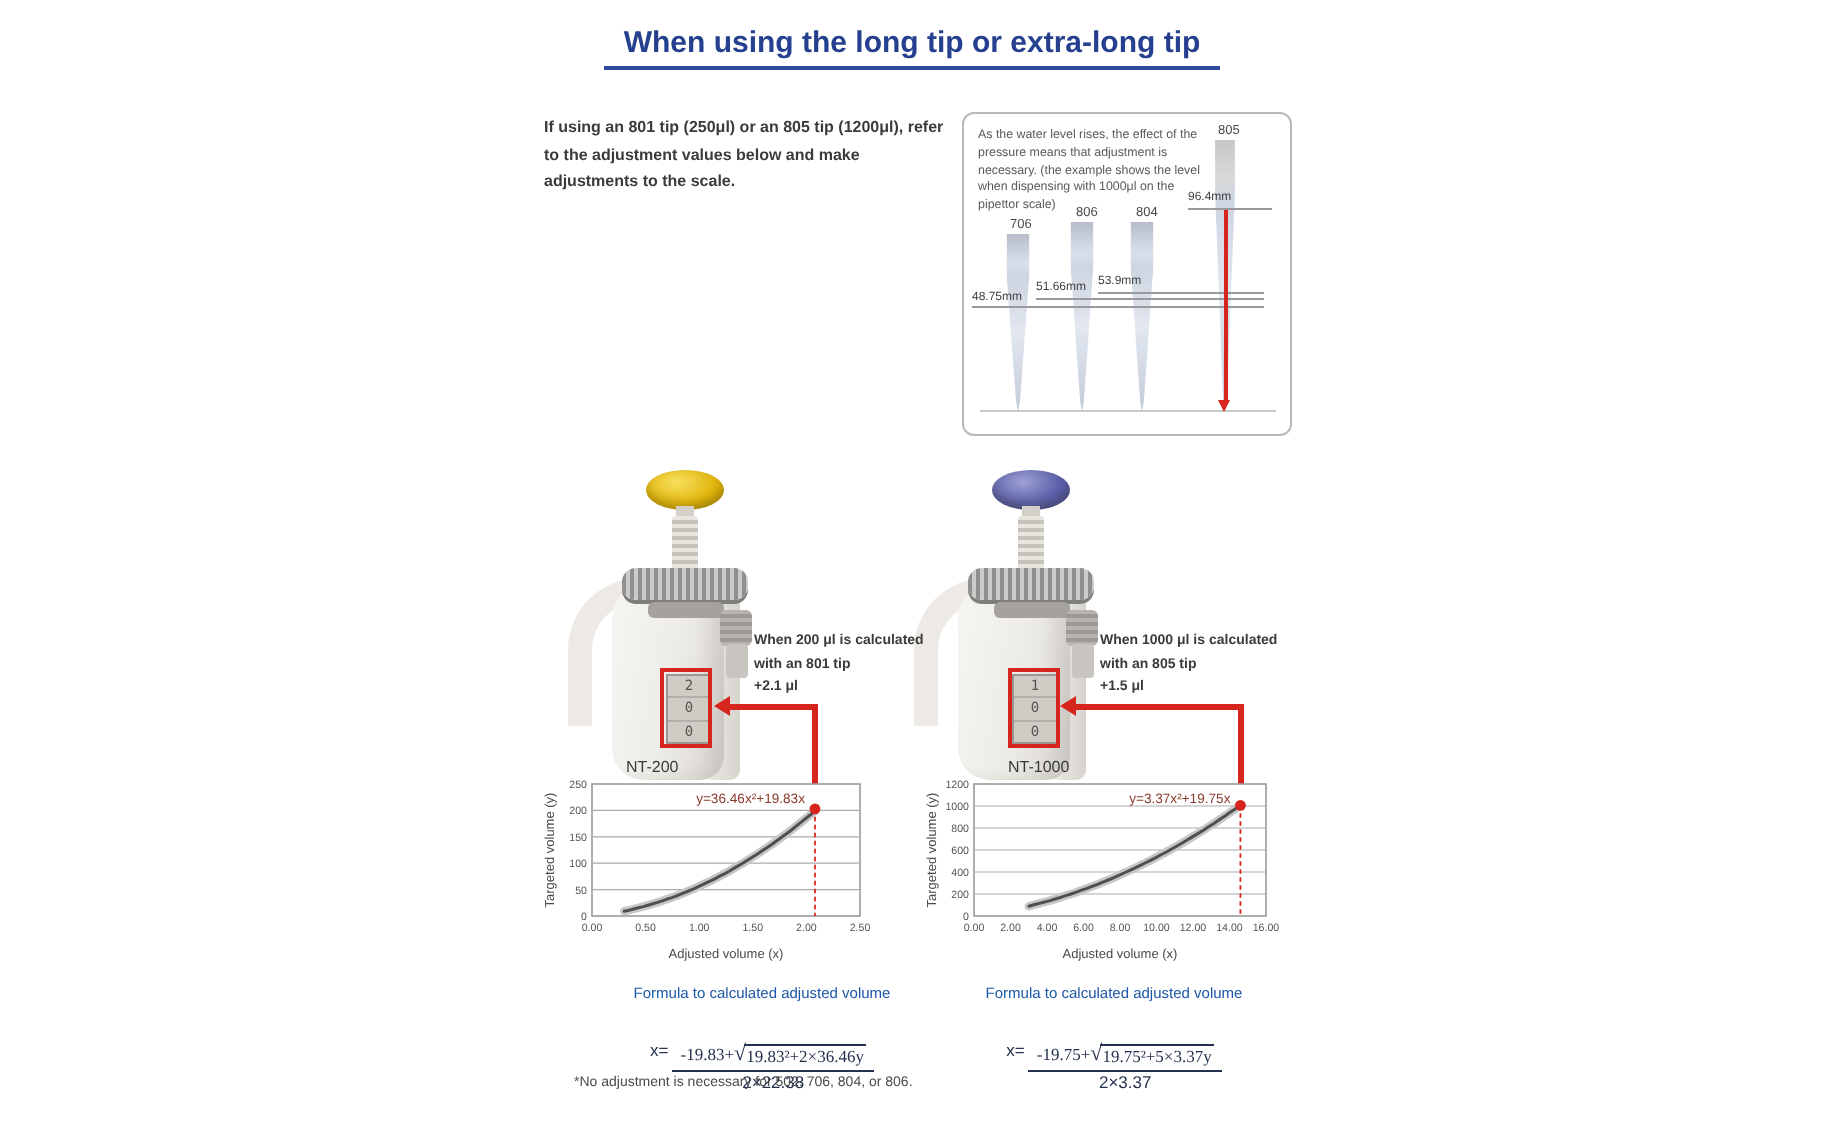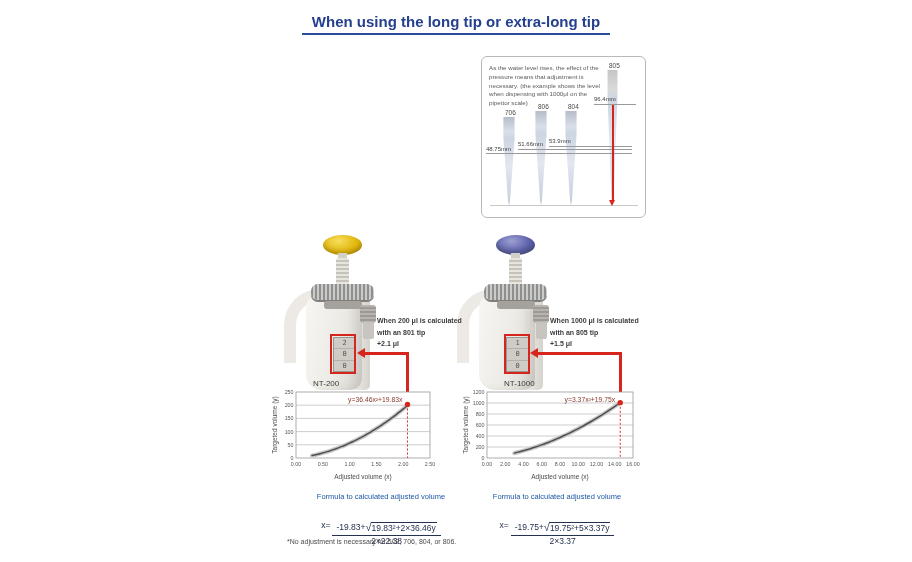--- a/index.html
+++ b/index.html
@@ -69,36 +69,37 @@
   .chart0{left:270px;top:376px;} .chart1{left:461px;top:376px;}
   .chart svg{display:block;}
   .chart text{font-family:"Liberation Sans",sans-serif;}
 
   
   .formula-block{position:absolute;width:190px;text-align:center;}
   .fb0{left:286px;top:492px;} .fb1{left:462px;top:492px;}
   .f-head{font-size:7.5px;font-weight:normal;color:#1d57a7;}
   .formula{display:flex;justify-content:center;align-items:center;gap:2px;font-size:8.5px;color:#24314f;margin-top:3px;}
   .frac{display:inline-block;text-align:center;line-height:1.25;}
-  .num{display:flex;align-items:flex-start;justify-content:center;border-bottom:1px solid #24314f;padding:18px 4px 1px;}
+  .num{display:flex;align-items:flex-start;justify-content:center;border-bottom:1px solid #24314f;padding:18px 4px 1px;font-family:Liberation Serif, serif;}
   .radical{font-size:11px;line-height:10px;margin-right:-1px;}
   .radicand{border-top:1px solid #24314f;padding:0 1px;}
 
   .footnote{position:absolute;left:287px;top:538px;font-size:7px;color:#4a4a4a;}
 </style>
 </head>
 <body>
 
 <div class="page">
 
   <div class="title-wrap">
     <span class="title">When using the long tip or extra-long tip</span>
   </div>
 
   <div class="intro">
+    <p>If using an 801 tip (250μl) or an 805 tip (1200μl), refer to the adjustment values below and make adjustments to the scale.</p>
   </div>
 
   <div class="level-box">
     <div class="lb-note">As the water level rises, the effect of the pressure means that adjustment is necessary. (the example shows the level when dispensing with 1000μl on the pipettor scale)</div>
 
     <span class="tip-label t706l">706</span>
     <span class="tip-label t806l">806</span>
     <span class="tip-label t804l">804</span>
     <span class="tip-label t805l">805</span>
 

